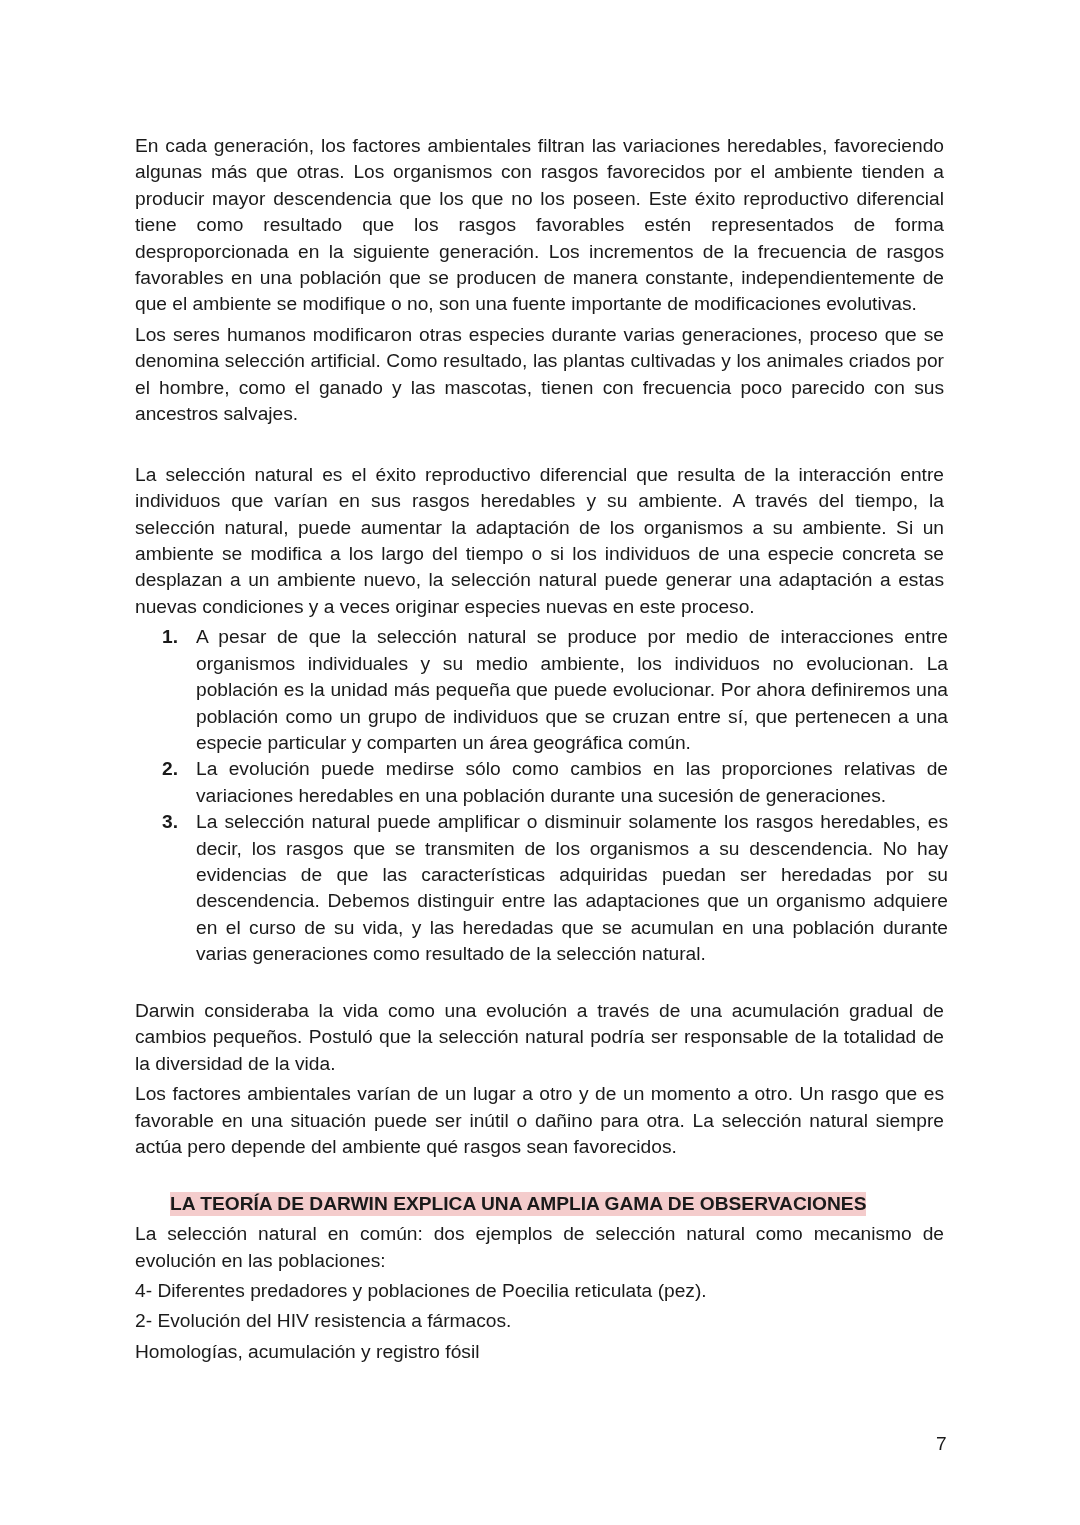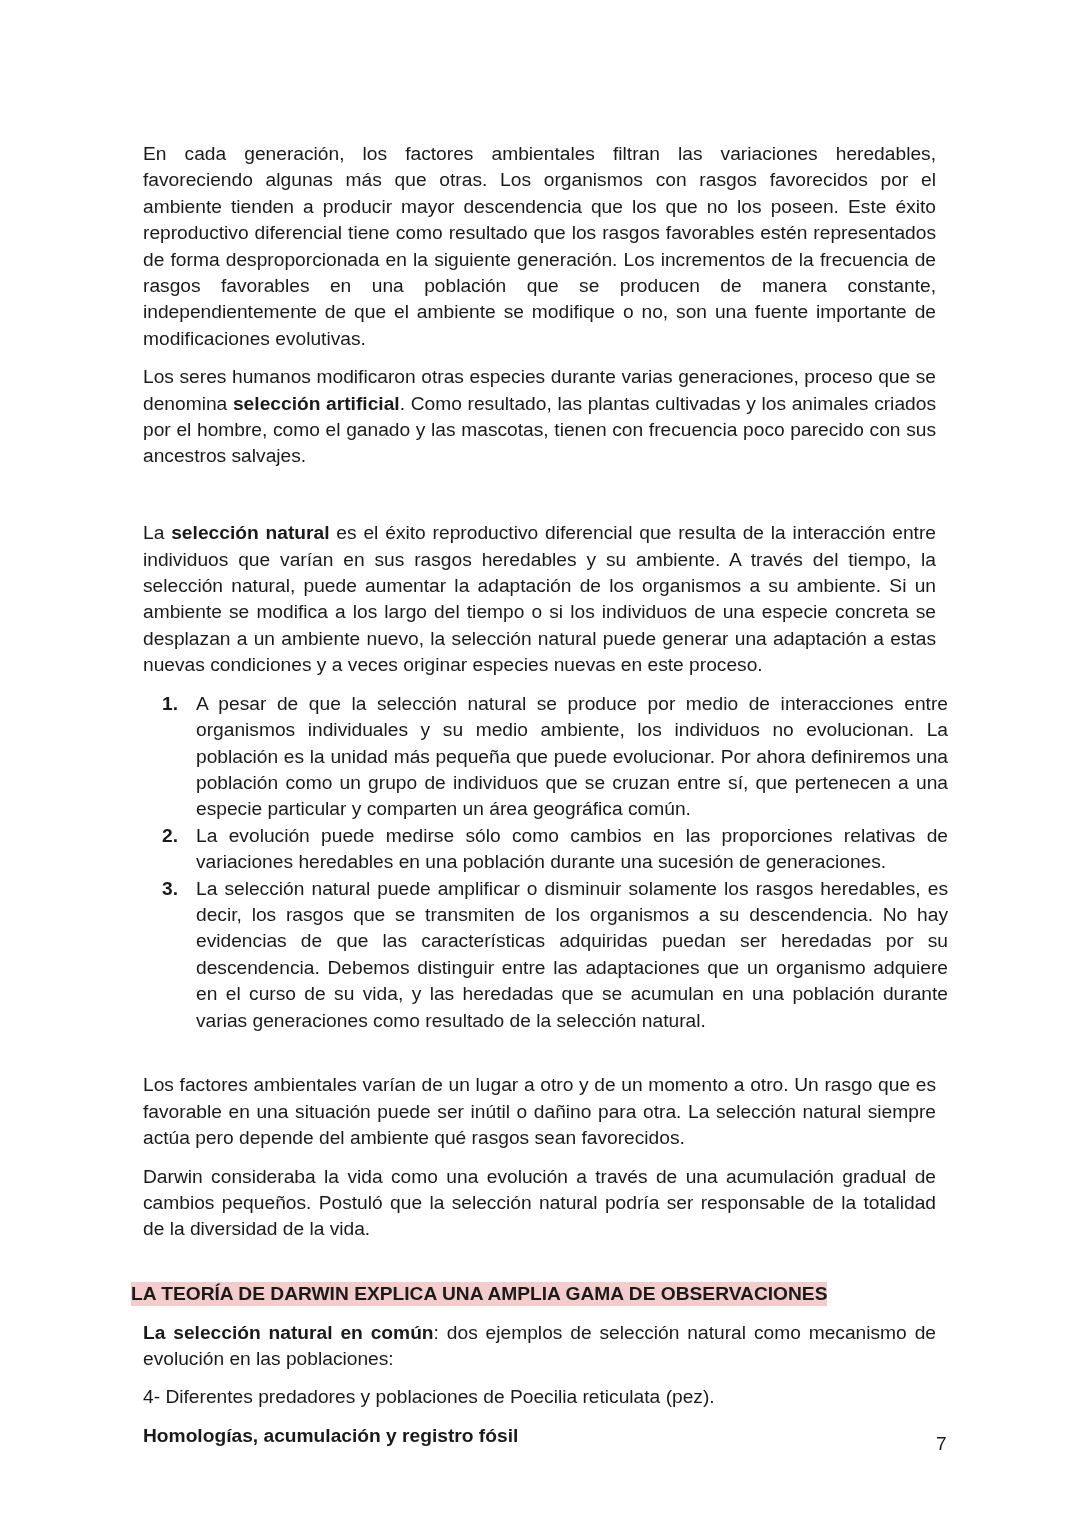--- a/index.html
+++ b/index.html
@@ -17,27 +17,27 @@
     }
     .page {
       position: absolute;
       left: 131px;
       top: 129px;
       width: 817px;
       font-size: 19.2px;
       line-height: 26.4px;
     }
     .p {
-      margin: 12px;
+      margin: 4px;
       text-align: justify;
     }
     .gap {
       height: 26.4px;
     }
-    .b { font-weight: bold; }
+    .b { font-weight: normal; }
     ol.points {
       margin: 0;
       padding: 0;
       list-style: none;
     }
     ol.points li {
       position: relative;
       padding-left: 65px;
       text-align: justify;
     }
@@ -45,20 +45,21 @@
       position: absolute;
       left: 31px;
       top: 0;
       font-weight: bold;
     }
     .heading {
       display: inline;
       font-weight: bold;
       background: #f4cccc;
       padding: 1px 0 2px 0;
+      margin-left: 39px;
     }
     .page-number {
       position: absolute;
       left: 936px;
       top: 1433px;
       font-size: 19.2px;
       font-family: "Liberation Sans", sans-serif;
       color: #1a1a1a;
     }
   </style>
@@ -86,28 +87,29 @@
       <span>La evolución puede medirse sólo como cambios en las proporciones relativas de variaciones heredables en una población durante una sucesión de generaciones.</span>
     </li>
     <li>
       <span class="num">3.</span>
       <span>La selección natural puede amplificar o disminuir solamente los rasgos heredables, es decir, los rasgos que se transmiten de los organismos a su descendencia. No hay evidencias de que las características adquiridas puedan ser heredadas por su descendencia. Debemos distinguir entre las adaptaciones que un organismo adquiere en el curso de su vida, y las heredadas que se acumulan en una población durante varias generaciones como resultado de la selección natural.</span>
     </li>
   </ol>
 
   <div class="gap"></div>
 
+  <p class="p">Darwin consideraba la vida como una evolución a través de una acumulación gradual de cambios pequeños. Postuló que la selección natural podría ser responsable de la totalidad de la diversidad de la vida.</p>
   <p class="p">Los factores ambientales varían de un lugar a otro y de un momento a otro. Un rasgo que es favorable en una situación puede ser inútil o dañino para otra. La selección natural siempre actúa pero depende del ambiente qué rasgos sean favorecidos.</p>
-  <p class="p">Darwin consideraba la vida como una evolución a través de una acumulación gradual de cambios pequeños. Postuló que la selección natural podría ser responsable de la totalidad de la diversidad de la vida.</p>
 
   <div class="gap"></div>
 
   <div><span class="heading">LA TEORÍA DE DARWIN EXPLICA UNA AMPLIA GAMA DE OBSERVACIONES</span></div>
 
   <p class="p"><span class="b">La selección natural en común</span><span>: dos ejemplos de selección natural como mecanismo de evolución en las poblaciones:</span></p>
 
   <p class="p">4- Diferentes predadores y poblaciones de Poecilia reticulata (pez).</p>
+  <p class="p">2- Evolución del HIV resistencia a fármacos.</p>
 
   <p class="p b">Homologías, acumulación y registro fósil</p>
 
 </div>
 
 <div class="page-number">7</div>
 
 </body></html>

